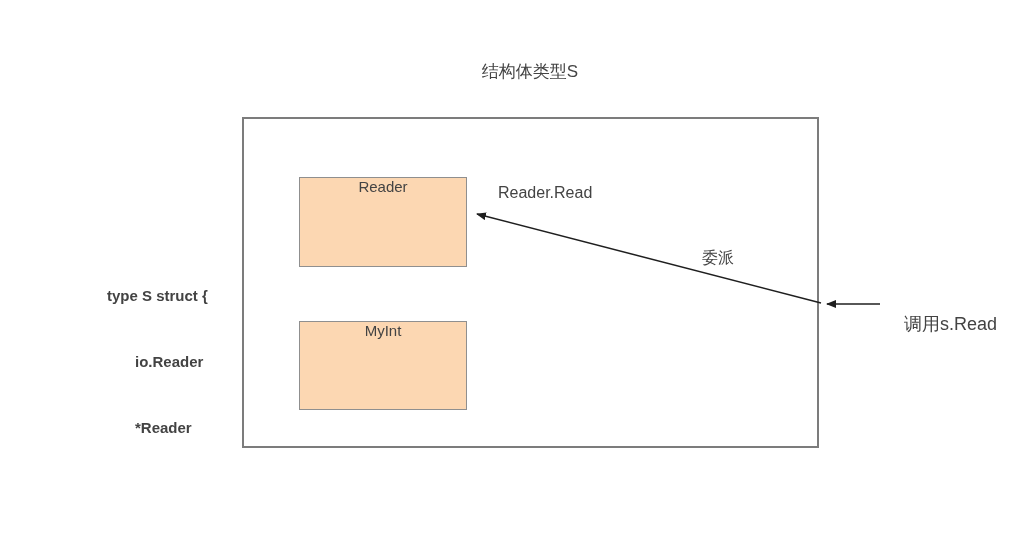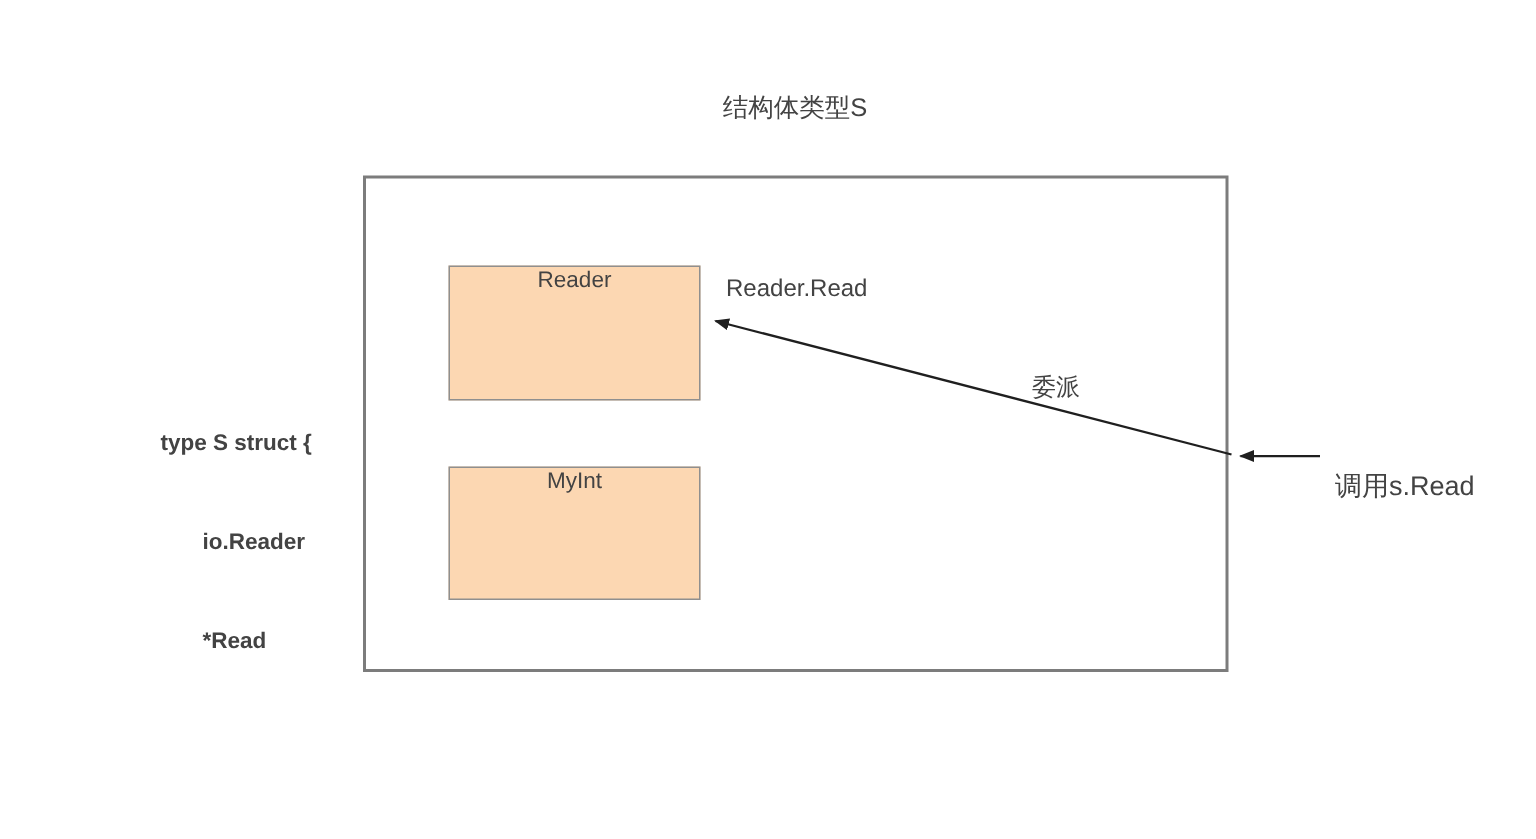--- a/index.html
+++ b/index.html
@@ -32,35 +32,36 @@
   .field-box {
     position: absolute;
     left: 299px; width: 168px;
     background: var(--box-fill, #FCD7B2);
     border: 1px solid var(--box-border, #8f8f8f);
     display: flex; justify-content: center;
     font-size: 15px;
     color: var(--text, #434343);
   }
   .field-box.reader { top: 177px; height: 90px; }
-  .field-box.myint  { top: 311px; height: 89px; }
+  .field-box.myint  { top: 321px; height: 89px; }
   .code {
     position: absolute;
     left: 107px; top: 241px;
     font-size: 15px;
     line-height: 22px;
     color: var(--text, #434343);
     white-space: pre;
     font-weight: bold;
   }
   .code-line.indent { padding-left: 28px; }
   .diagram-label {
     position: absolute;
     color: var(--text, #434343);
     white-space: nowrap;
+    margin-left: 14px;
   }
   .label-reader-read { left: 484px; top: 184px; font-size: 16px; }
   .label-delegate    { left: 688px; top: 248px; font-size: 16px; }
   .label-call        { left: 890px; top: 312px; font-size: 18px; }
   .arrow-layer {
     position: absolute;
     left: 0; top: 0;
     width: 1024px; height: 559px;
     pointer-events: none;
   }
@@ -86,21 +87,21 @@
     <span>Reader</span>
   </div>
 
   <div class="field-box myint">
     <span>MyInt</span>
   </div>
 
   <div class="code">
     <div class="code-line">type S struct {</div>
     <div class="code-line indent">io.Reader</div>
-    <div class="code-line indent">*Read</div>
+    <div class="code-line indent">*Reader</div>
     <div class="code-line">}</div>
   </div>
 
   <div class="diagram-label label-reader-read">Reader.Read</div>
   <div class="diagram-label label-delegate">委派</div>
   <div class="diagram-label label-call">调用s.Read</div>
 
   <svg class="arrow-layer" width="1024" height="559" viewBox="0 0 1024 559">
     <defs>
       <marker id="arrowhead" markerWidth="10" markerHeight="8" refX="9" refY="4" orient="auto" markerUnits="userSpaceOnUse">

